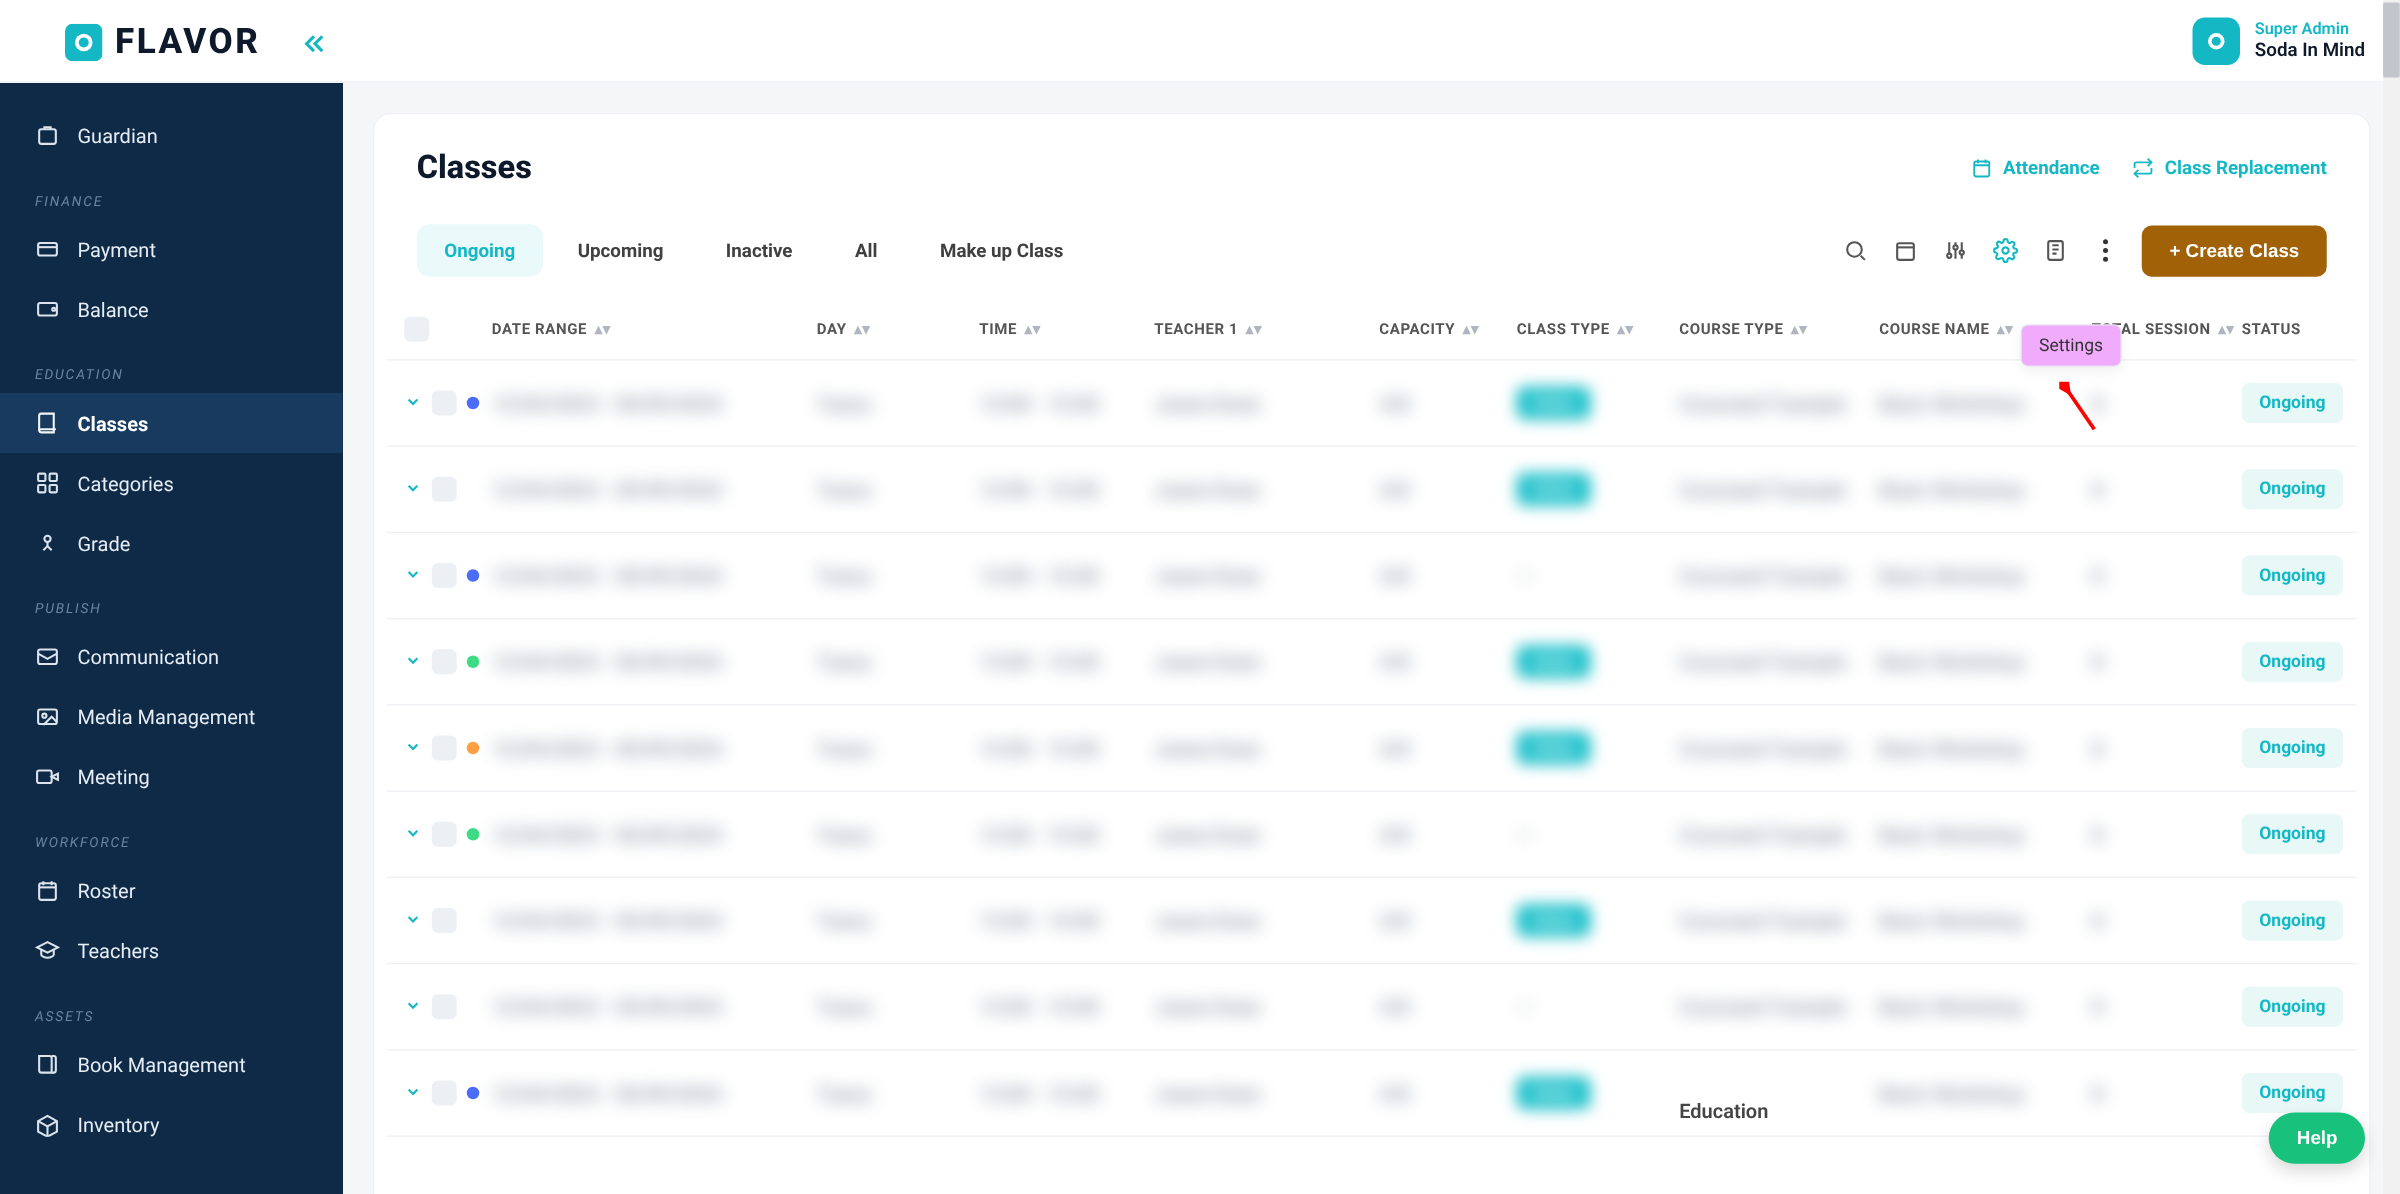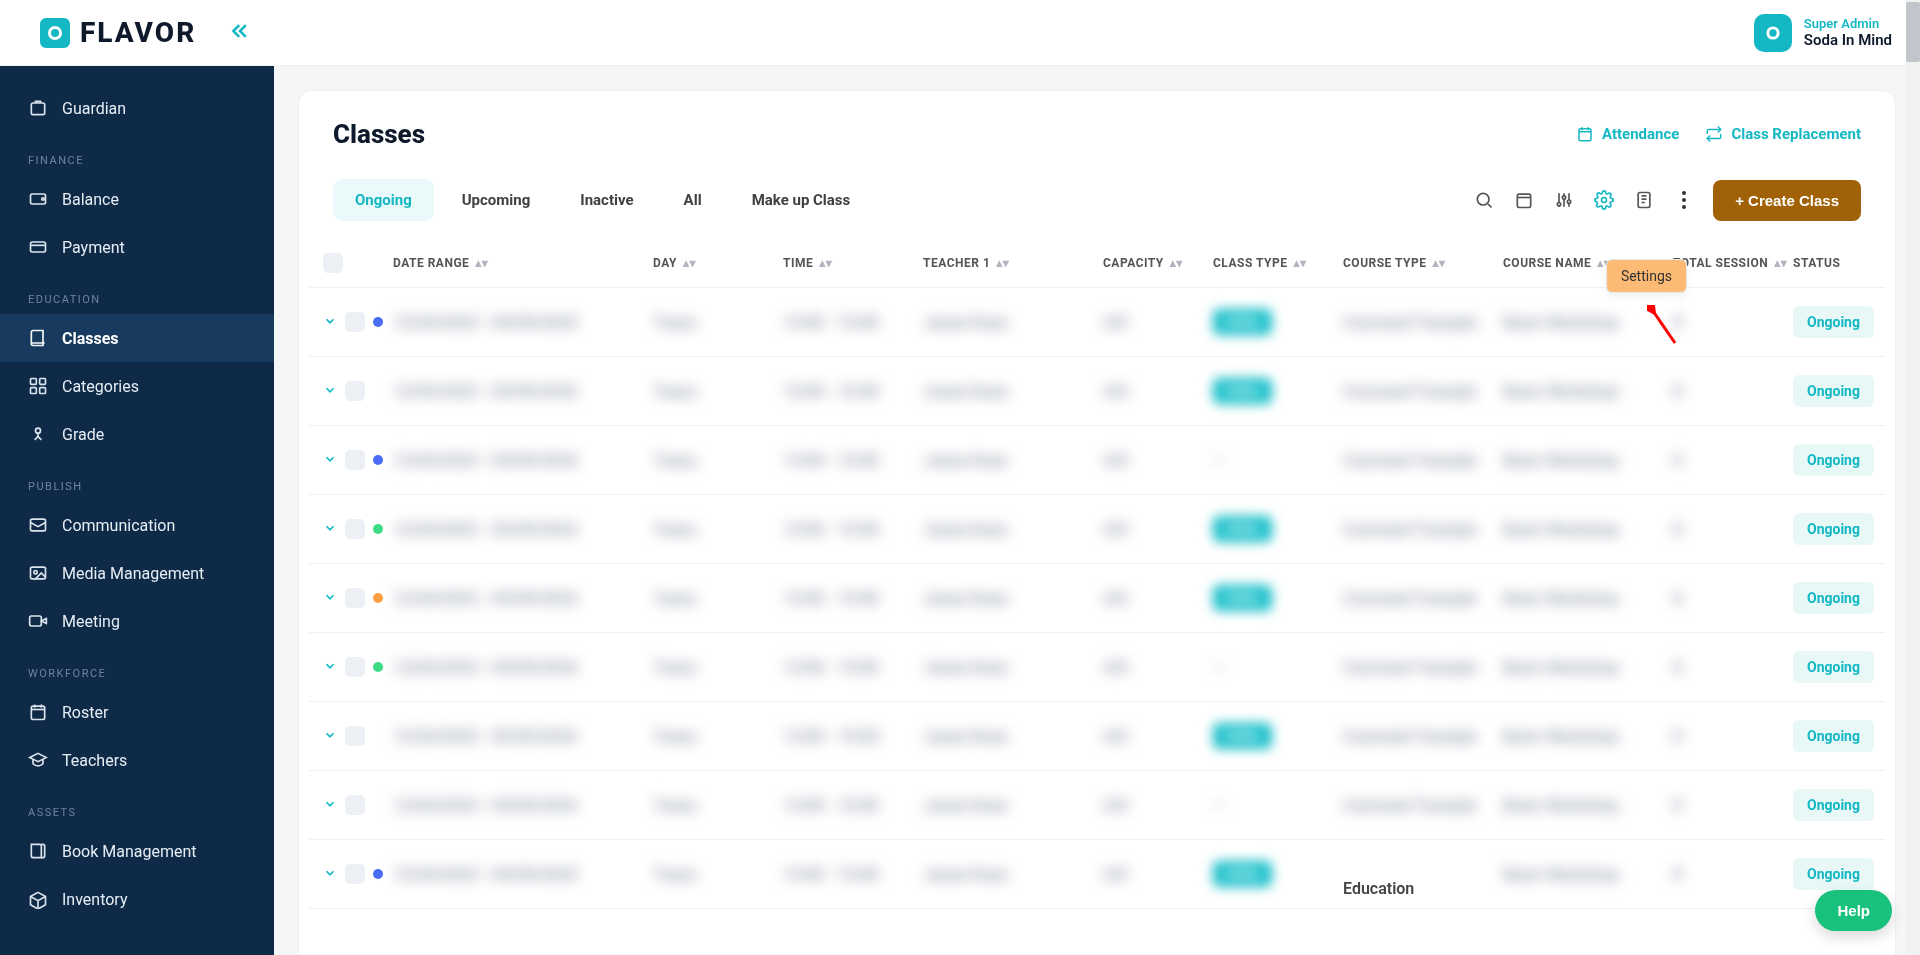--- a/index.html
+++ b/index.html
@@ -1,50 +1,50 @@
 <!DOCTYPE html>
 <html><head>
   <meta charset="utf-8">
   <style>
     * { box-sizing: border-box; margin: 0; padding: 0; }
     body { font-family: -apple-system, BlinkMacSystemFont, 'Segoe UI', Roboto, Arial, sans-serif; background: #f5f6f8; color: #1a1d29; width: 1920px; height: 955px; overflow: hidden; position: relative; }
     .topbar { height: 66px; background: #fff; display: flex; align-items: center; justify-content: space-between; padding: 0 28px 0 40px; border-bottom: 1px solid #eef0f3; }
-    .brand { display: flex; align-items: center; gap: 10px; }
+    .brand { display: flex; align-items: flex-end; gap: 10px; margin-left: 12px; }
     .brand-logo { width: 30px; height: 30px; display:flex;align-items:center;justify-content:center; }
     .brand-text { font-size: 28px; font-weight: 800; letter-spacing: 2px; color: #0e1a2b; }
     .collapse-btn { margin-left: 24px; color: #14b8c4; }
     .user-area { display: flex; align-items: center; gap: 12px; }
     .user-avatar { width: 38px; height: 38px; border-radius: 10px; background: #14b8c4; display:flex;align-items:center;justify-content:center; }
     .user-meta { display:flex; flex-direction:column; line-height:1.2; }
     .user-role { color:#14b8c4; font-size:13px; font-weight:600; }
     .user-name { color:#0e1a2b; font-size:15px; font-weight:600; }
 
     .layout { display:flex; height: calc(100% - 66px); }
     .sidebar { width: 274px; background:#0e2a47; color:#cfd8e3; height:100%; overflow:auto; padding: 18px 0 40px; }
     .nav-item { display:flex; align-items:center; gap:14px; padding: 14px 28px; font-size:16px; cursor:pointer; color:#e6edf5; }
     .nav-item svg { flex-shrink:0; opacity:.95; }
     .nav-item.active { background:#173a5e; font-weight:700; color:#fff; }
-    .nav-section { text-transform:uppercase; font-size:11px; letter-spacing:1.5px; color:#6c84a0; padding: 22px 28px 8px; }
+    .nav-section { text-transform:uppercase; font-size:11px; letter-spacing:1.5px; color:#6c84a0; padding: 22px 28px 8px; font-style: italic; }
 
     .content { flex:1; padding: 24px 24px 0 24px; overflow:auto; }
     .panel { background:#fff; border-radius:14px; border:1px solid #eef0f3; min-height: 890px; position:relative; }
     .panel-header { display:flex; align-items:center; justify-content:space-between; padding: 28px 34px 20px; }
     .page-title { font-size:26px; font-weight:800; color:#0e1a2b; }
     .header-links { display:flex; gap:26px; }
     .hlink { display:flex; align-items:center; gap:8px; color:#14b8c4; font-weight:700; font-size:15px; cursor:pointer; }
 
     .toolbar { display:flex; align-items:center; justify-content:space-between; padding: 10px 34px 18px; }
     .tabs { display:flex; gap:6px; }
     .tab { padding: 12px 22px; border-radius:10px; font-size:15px; font-weight:700; color:#404040; cursor:pointer; }
     .tab.active { background:#eaf9fa; color:#14b8c4; }
     .tool-right { display:flex; align-items:center; gap:18px; }
     .icon-btn { width:22px; height:22px; display:flex;align-items:center;justify-content:center; color:#555; cursor:pointer; }
     .create-btn { background:#a16207; color:#fff; font-weight:700; border:none; border-radius:8px; padding: 12px 22px; font-size:15px; cursor:pointer; }
 
-    .tooltip { position:absolute; top:168px; right:208px; background:#fdba74; border:1px solid #e6e9ee; border-radius:6px; box-shadow:0 4px 10px rgba(0,0,0,.06); padding:8px 14px; font-size:14px; color:#333; }
+    .tooltip { position:absolute; top:168px; right:198px; background:#f0abfc; border:1px solid #e6e9ee; border-radius:6px; box-shadow:0 4px 10px rgba(0,0,0,.06); padding:8px 14px; font-size:14px; color:#333; }
     .arrow { position:absolute; top:214px; right:212px; pointer-events:none; }
 
     .table-wrap { padding: 0 10px; }
     .thead { display:grid; grid-template-columns: 70px 260px 130px 140px 180px 110px 130px 160px 170px 120px 150px 50px; align-items:center; padding: 14px 24px 14px 14px; border-bottom:1px solid #eef0f3; font-size:12px; font-weight:700; letter-spacing:.5px; color:#555; text-transform:uppercase; }
     .th { display:flex; align-items:center; gap:6px; }
     .sorters { display:flex; flex-direction:column; gap:1px; color:#b0b6bf; }
     .th.check { justify-content:flex-start; }
     .chk { width:20px; height:20px; border-radius:5px; background:#eceff3; display:inline-block; }
 
     .trow { display:grid; grid-template-columns: 70px 260px 130px 140px 180px 110px 130px 160px 170px 120px 150px 50px; align-items:center; padding: 18px 24px 18px 14px; border-bottom:1px solid #eef0f3; }
@@ -104,30 +104,30 @@
           <rect x="4" y="6" width="16" height="14" rx="2"></rect>
           <path d="M9 6V4h6v2"></path>
         </svg>
       <span>Guardian</span>
     </div>
 
     <div class="nav-section">FINANCE</div>
     <div class="nav-item">
       <svg width="20" height="20" viewBox="0 0 24 24" fill="none" stroke="#e6edf5" stroke-width="2">
           <rect x="3" y="6" width="18" height="12" rx="2"></rect>
+          <path d="M3 10h18"></path>
+        </svg>
+      <span>Payment</span>
+    </div>
+    <div class="nav-item">
+      <svg width="20" height="20" viewBox="0 0 24 24" fill="none" stroke="#e6edf5" stroke-width="2">
+          <rect x="3" y="6" width="18" height="12" rx="2"></rect>
           <circle cx="18" cy="12" r="1.5"></circle>
         </svg>
       <span>Balance</span>
-    </div>
-    <div class="nav-item">
-      <svg width="20" height="20" viewBox="0 0 24 24" fill="none" stroke="#e6edf5" stroke-width="2">
-          <rect x="3" y="6" width="18" height="12" rx="2"></rect>
-          <path d="M3 10h18"></path>
-        </svg>
-      <span>Payment</span>
     </div>
 
     <div class="nav-section">EDUCATION</div>
     <div class="nav-item active">
       <svg width="20" height="20" viewBox="0 0 24 24" fill="none" stroke="#fff" stroke-width="2">
           <path d="M4 19.5V5a2 2 0 0 1 2-2h12v18H6a2 2 0 0 1-2-1.5z"></path>
           <path d="M4 19.5A1.5 1.5 0 0 1 5.5 18H20"></path>
         </svg>
       <span>Classes</span>
     </div>

